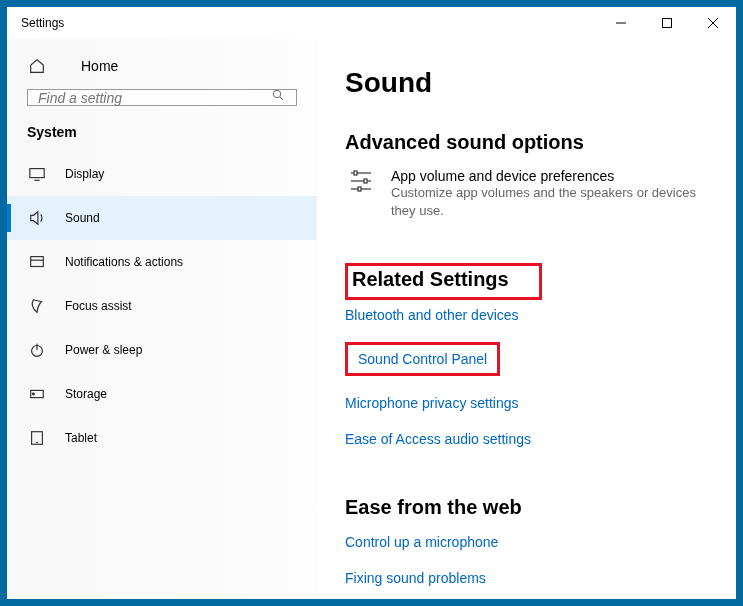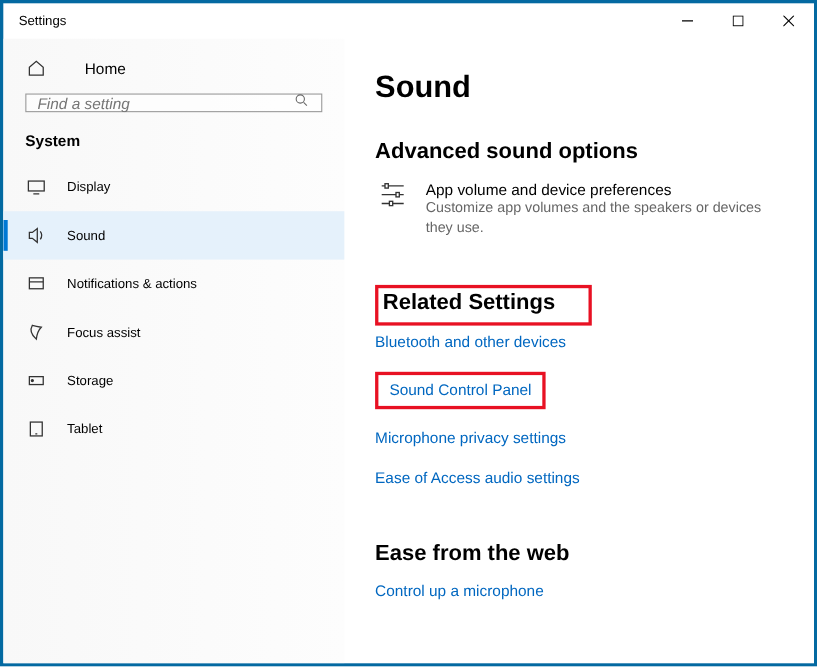--- a/index.html
+++ b/index.html
@@ -1,17 +1,17 @@
 <!DOCTYPE html>
 <html><head>
   <meta charset="utf-8">
   <style>
     * { margin: 0; padding: 0; box-sizing: border-box; font-family: "Segoe UI", sans-serif; }
     body { width: 743px; height: 606px; background: #fff; overflow: hidden; }
-    .window { display: flex; flex-direction: column; height: 100%; border: 3px solid #0369a1; }
+    .window { display: flex; flex-direction: column; height: 100%; border: 7px solid #0369a1; }
     .titlebar { display: flex; align-items: center; height: 32px; padding-left: 14px; }
     .titlebar-title { font-size: 12px; color: #000; flex: 1; }
     .titlebar-controls { display: flex; }
     .tb-btn { width: 46px; height: 32px; display: flex; align-items: center; justify-content: center; }
     .tb-btn svg { width: 10px; height: 10px; stroke: #000; stroke-width: 1; fill: none; }
     .body { display: flex; flex: 1; overflow: hidden; }
     .sidebar { width: 310px; padding: 10px 0 0 0; background: linear-gradient(to right, #f8f8f8, #fdfdfd); position: relative; }
     .home-row { display: flex; align-items: center; gap: 34px; padding: 8px 20px 14px 20px; }
     .home-row .icon { width: 20px; display: flex; justify-content: center; }
     .home-label { font-size: 14px; }
@@ -119,20 +119,29 @@
           <span class="icon">
               <svg viewBox="0 0 20 20">
                 <path d="M6 3 Q2 10 10 17 Q11 9 15 5 Q10 4 6 3 Z"></path>
               </svg>
             </span>
           <span>Focus assist</span>
         </li>
         <li class="nav-item">
           <span class="icon">
               <svg viewBox="0 0 20 20">
+                <circle cx="10" cy="11" r="6"></circle>
+                <line x1="10" y1="3" x2="10" y2="10"></line>
+              </svg>
+            </span>
+          <span>Power &amp; sleep</span>
+        </li>
+        <li class="nav-item">
+          <span class="icon">
+              <svg viewBox="0 0 20 20">
                 <rect x="3" y="6" width="14" height="8"></rect>
                 <circle cx="6" cy="10" r="1" fill="#333"></circle>
               </svg>
             </span>
           <span>Storage</span>
         </li>
         <li class="nav-item">
           <span class="icon">
               <svg viewBox="0 0 20 20">
                 <rect x="4" y="3" width="12" height="14"></rect>
@@ -173,16 +182,17 @@
       <ul class="link-list" style="margin-top:-4px;">
         <li><a href="#">Bluetooth and other devices</a></li>
         <li><span class="highlight-box" style="padding:5px 10px;"><a href="#">Sound Control Panel</a></span></li>
         <li><a href="#">Microphone privacy settings</a></li>
         <li><a href="#">Ease of Access audio settings</a></li>
       </ul>
 
       <h2 class="section-title2">Ease from the web</h2>
       <ul class="link-list">
         <li><a href="#">Control up a microphone</a></li>
+        <li><a href="#">Fixing sound problems</a></li>
       </ul>
     </div>
   </div>
 </div>
 
 </body></html>

